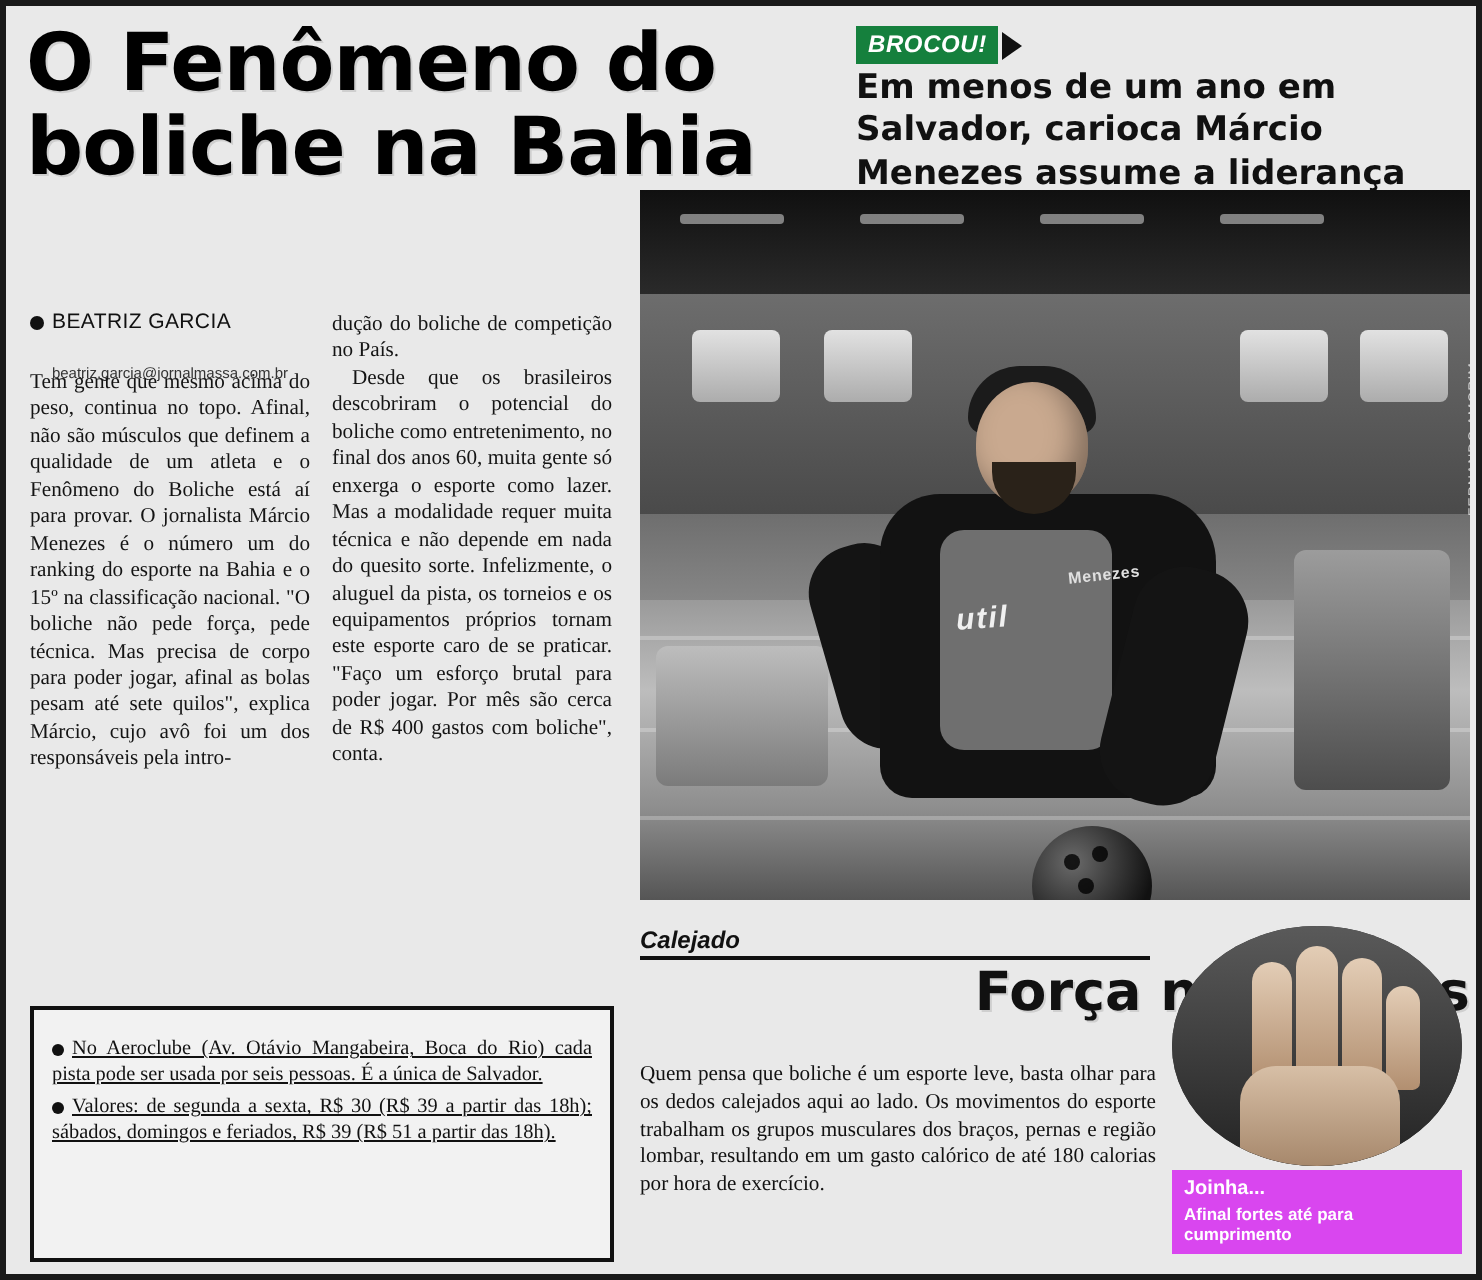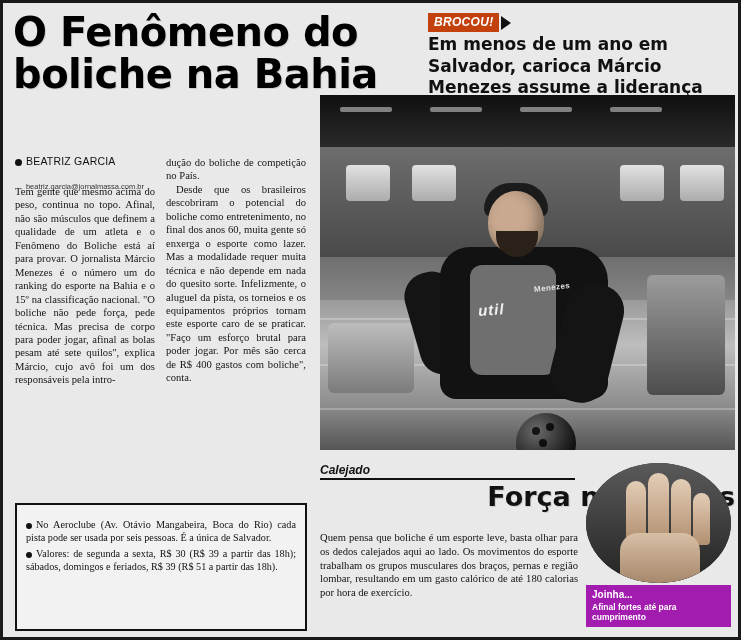--- a/index.html
+++ b/index.html
@@ -30,21 +30,21 @@
     text-shadow: 1px 1px 0 #cfcfcf;
   }
   
   .kicker-wrap {
     position: absolute;
     left: 425px; top: 10px;
     width: 300px;
   }
   .brocou {
     display: inline-block;
-    background: #c2410c;
+    background: #15803d;
     color: #fff;
     font-weight: bold;
     font-size: 12px;
     padding: 2px 6px 3px 6px;
     font-style: italic;
     letter-spacing: 0.3px;
     vertical-align: middle;
   }
   .kicker-arrow {
     display: inline-block;
@@ -248,21 +248,21 @@
     font-style: italic;
   }
   .infobox-body {
     padding: 13px 9px 6px 9px;
     font-size: 10.2px;
     line-height: 1.28;
     color: #111;
     font-family: "Liberation Serif", serif;
     text-align: justify;
   }
-  .infobox-body p { margin: 0 0 3px 0; }
+  .infobox-body p { margin: 0 0 3px 0; text-decoration: underline; }
   .dot {
     display: inline-block; width: 6px; height: 6px;
     border-radius: 50%; background: #111; margin-right: 4px;
     vertical-align: middle;
   }
   
   .bottom-right {
     position: absolute;
     left: 317px; top: 460px;
     width: 415px; height: 180px;
@@ -312,21 +312,21 @@
   .palm {
     position: absolute; left: 34px; top: 70px;
     width: 80px; height: 60px;
     background: linear-gradient(180deg,#d7bfa6,#9d7d60);
     border-radius: 18px;
   }
   .joinha {
     position: absolute;
     right: 4px; top: 122px;
     width: 145px;
-    background: #a21caf; color: #fff;
+    background: #d946ef; color: #fff;
     font-size: 8.5px; font-weight: bold;
     line-height: 1.25;
     padding: 4px 6px;
   }
   .joinha .lead { font-size: 10px; }
 </style>
 </head>
 <body>
 
 <div id="page">

